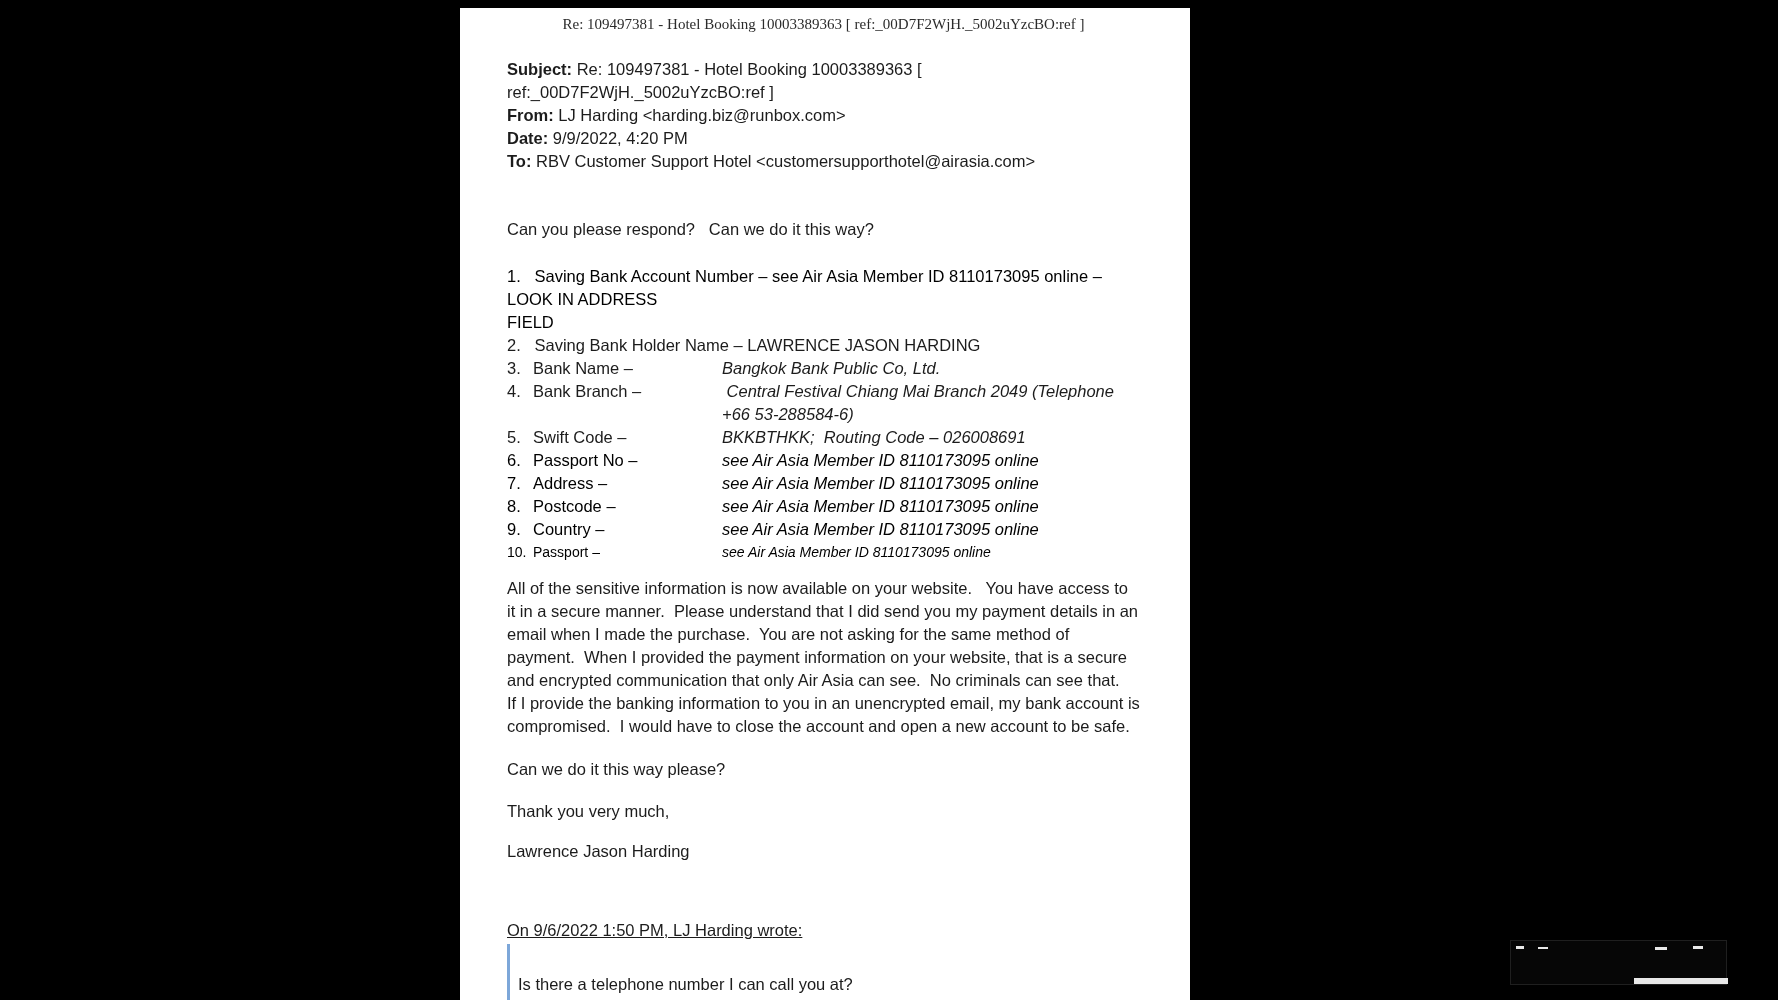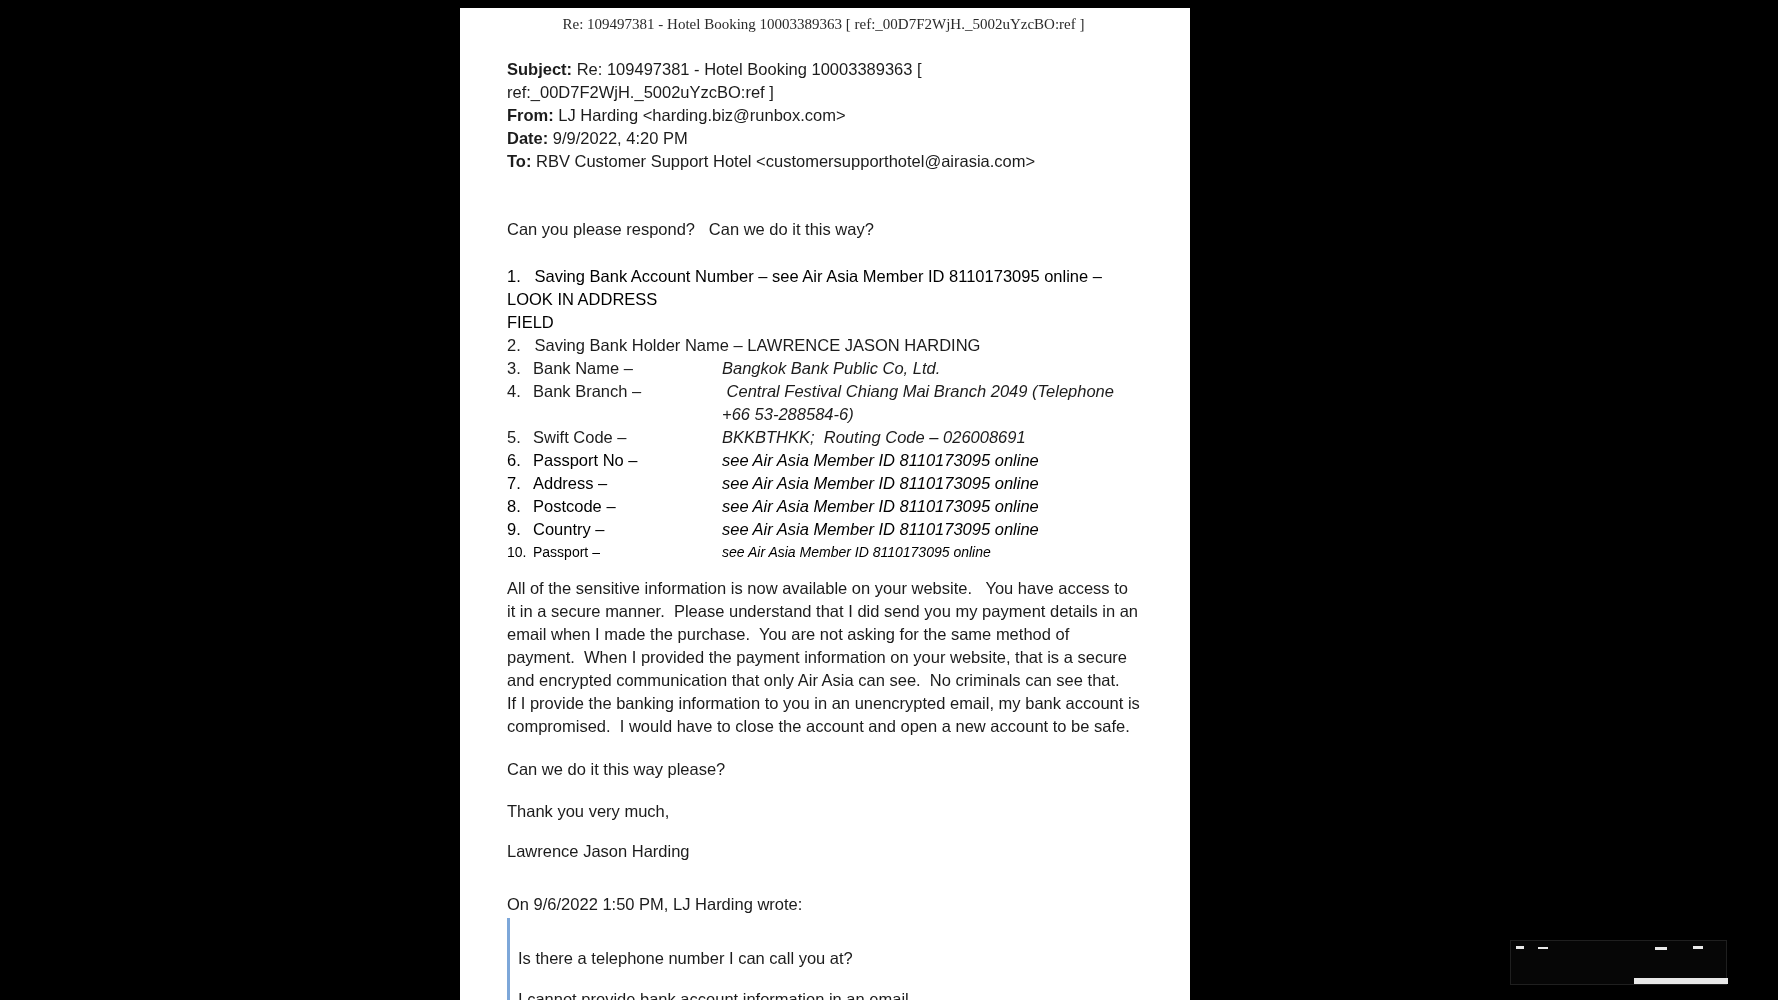--- a/index.html
+++ b/index.html
@@ -39,21 +39,21 @@
   .li .label { flex:0 0 189px; }
   .li .value { flex:1 1 auto; white-space:pre-wrap;font-style:italic; }
   .li-flow { white-space:pre-wrap; }
   .red { color:#000000; }
   .small { font-size:14px; line-height:22px; }
 
   .paragraph { margin-top:14px; white-space:pre-wrap; }
   .closing { margin-top:20px; }
   .thanks { margin-top:19px; }
   .signature { margin-top:17px; }
-  .quote-header { margin-top:30px; }
+  .quote-header { margin-top:56px;text-decoration:underline; }
 
   .quote-block {
     margin-top:2px; min-height:121px;
     border-left:3px solid #7da7d9;
     padding:29px 0 0 8px;
   }
   .quote-line { white-space:pre-wrap; }
   .quote-line + .quote-line { margin-top:18px; }
 
   .redaction {

